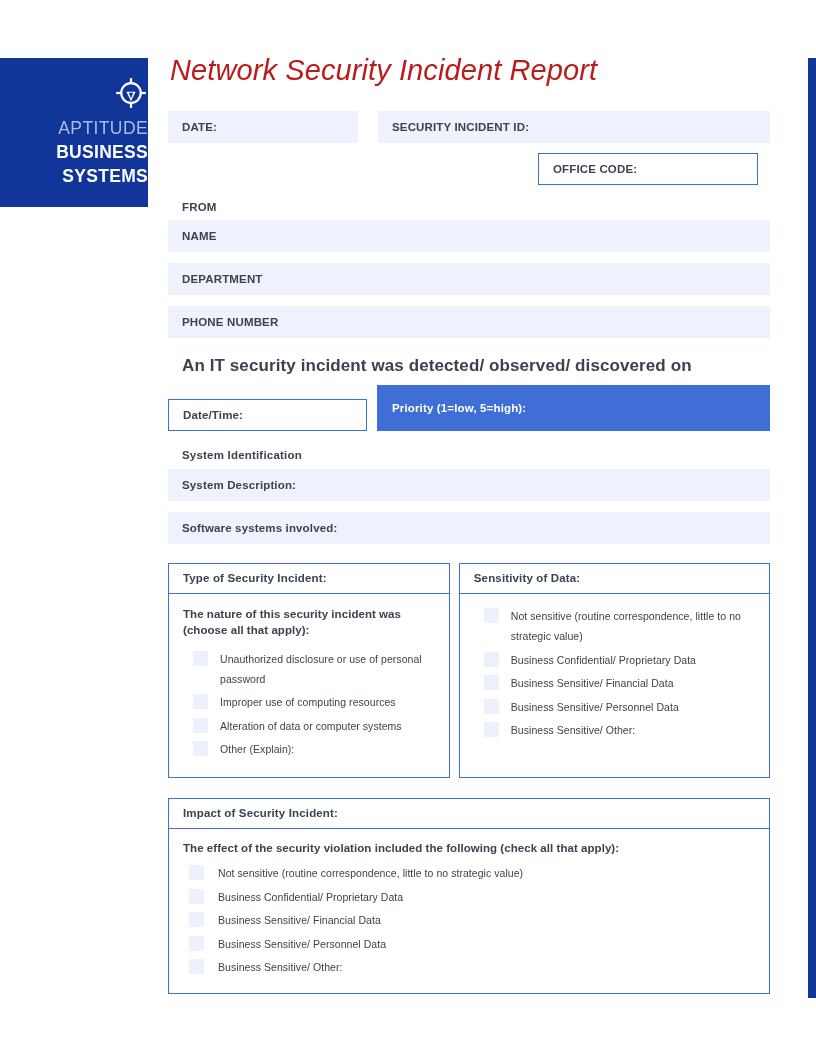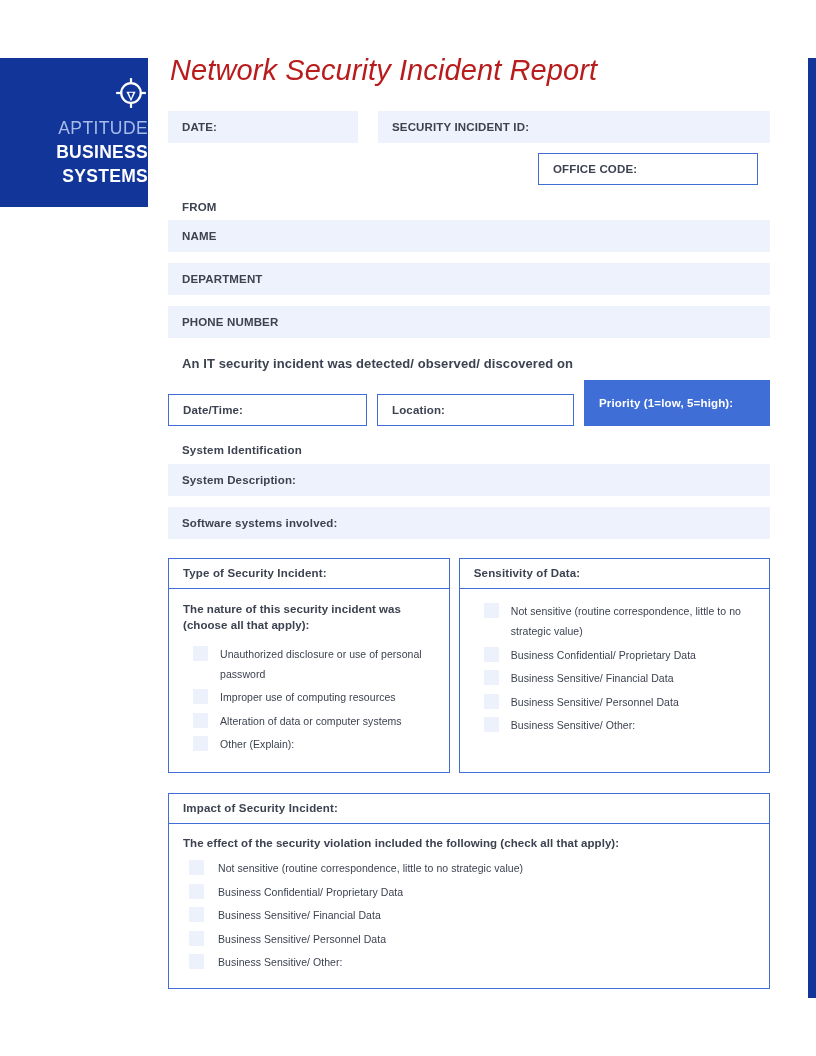--- a/index.html
+++ b/index.html
@@ -126,21 +126,21 @@
     font-weight: 700;
     color: #3C4250;
     letter-spacing: 0.2px;
     margin: 16px 0 7px 14px;
   }
   .section-label.tight { margin-top: 18px; margin-bottom: 8px; }
 
   .stack-row { margin-bottom: 11px; }
 
   .statement {
-    font-size: 13px;
+    font-size: 17px;
     font-weight: 600;
     color: #3C4250;
     letter-spacing: 0.1px;
     margin: 18px 0 9px 14px;
   }
 
   .row-three { display: flex; gap: 10px; align-items: flex-end; }
   .row-three .t1 { width: 199px; }
   .row-three .t2 { width: 197px; }
   .row-three .t3 { flex: 1; }
@@ -258,21 +258,20 @@
     <div class="fill-box">DEPARTMENT</div>
   </div>
   <div class="stack-row">
     <div class="fill-box">PHONE NUMBER</div>
   </div>
 
   <div class="statement">An IT security incident was detected/ observed/ discovered on</div>
 
   <div class="row-three">
     <div class="outline-box t1">Date/Time:</div>
-    <div class="outline-box t2">Location:</div>
     <div class="solid-box t3">Priority (1=low, 5=high):</div>
   </div>
 
   <div class="section-label tight">System Identification</div>
 
   <div class="stack-row">
     <div class="fill-box">System Description:</div>
   </div>
   <div class="stack-row">
     <div class="fill-box">Software systems involved:</div>

